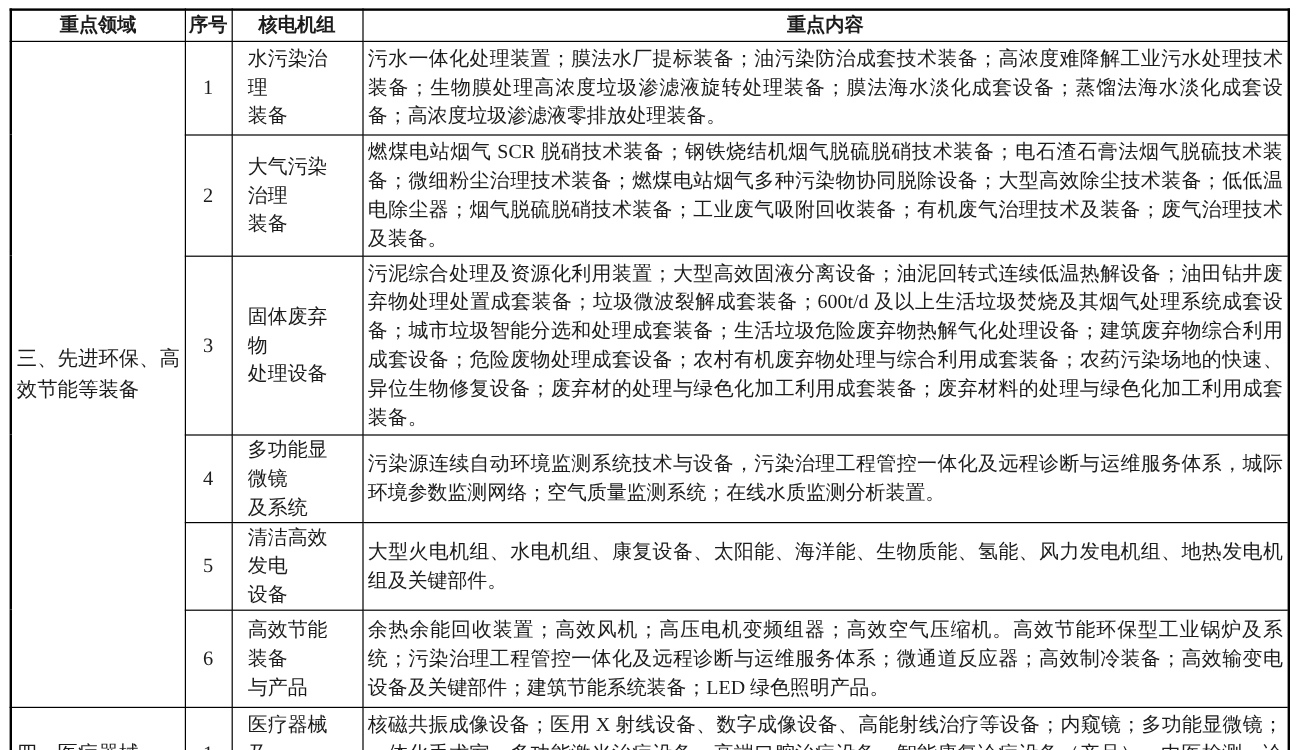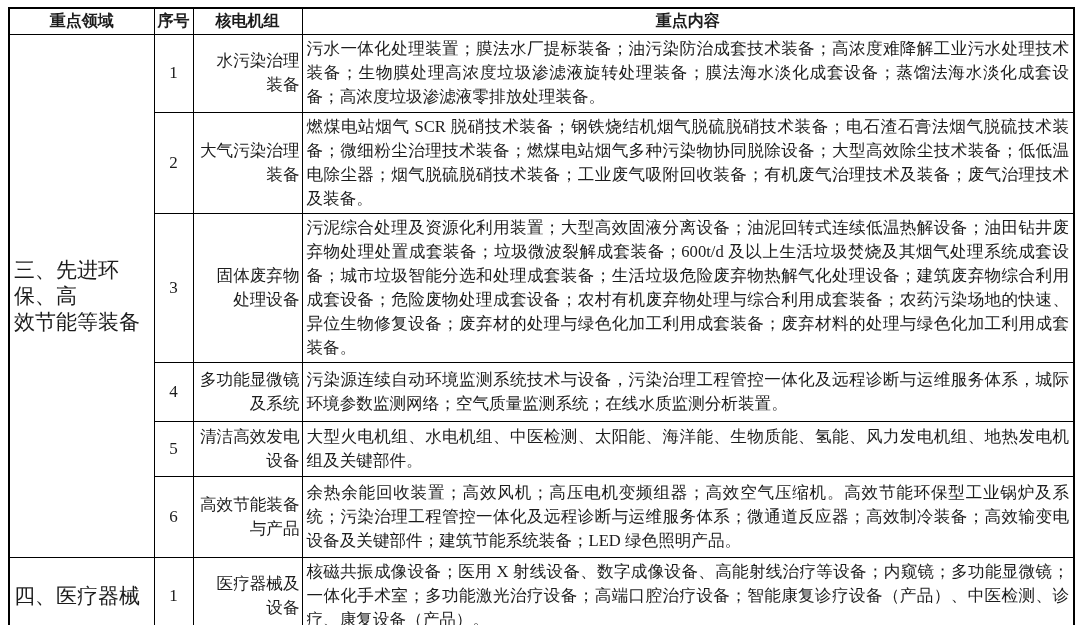--- a/index.html
+++ b/index.html
@@ -26,37 +26,37 @@
     overflow: hidden;
   }
   .doc-table thead tr { height: 26px; }
   .doc-table th {
     font-size: 16px;
     font-weight: bold;
     text-align: center;
     padding: 0;
   }
   td.cell-area {
-    font-size: 21px;
+    font-size: 17px;
     line-height: 26px;
     white-space: pre-line;
     text-align: left;
     padding: 0 3px 0 4px;
   }
   td.cell-no {
     font-size: 17px;
     text-align: center;
     padding: 0;
   }
   td.cell-dir {
     font-size: 16.6px;
     line-height: 24px;
     white-space: pre-line;
-    text-align: right;
-    padding: 0 2px;
+    text-align: left;
+    padding: 0 13px;
   }
   td.cell-content {
     font-size: 16.6px;
     line-height: 24px;
     text-align: justify;
     padding: 2px 4px;
     margin-left: 44px;
   }
   tr.r1 { height: 78px; }
   tr.r2 { height: 92px; }
@@ -108,21 +108,21 @@
     <tr class="r4">
       <td class="cell-no">4</td>
       <td class="cell-dir">多功能显微镜
 及系统</td>
       <td class="cell-content">污染源连续自动环境监测系统技术与设备，污染治理工程管控一体化及远程诊断与运维服务体系，城际环境参数监测网络；空气质量监测系统；在线水质监测分析装置。</td>
     </tr>
     <tr class="r5">
       <td class="cell-no">5</td>
       <td class="cell-dir">清洁高效发电
 设备</td>
-      <td class="cell-content">大型火电机组、水电机组、中医检测、太阳能、海洋能、生物质能、氢能、风力发电机组、地热发电机组及关键部件。</td>
+      <td class="cell-content">大型火电机组、水电机组、康复设备、太阳能、海洋能、生物质能、氢能、风力发电机组、地热发电机组及关键部件。</td>
     </tr>
     <tr class="r6">
       <td class="cell-no">6</td>
       <td class="cell-dir">高效节能装备
 与产品</td>
       <td class="cell-content">余热余能回收装置；高效风机；高压电机变频组器；高效空气压缩机。高效节能环保型工业锅炉及系统；污染治理工程管控一体化及远程诊断与运维服务体系；微通道反应器；高效制冷装备；高效输变电设备及关键部件；建筑节能系统装备；LED 绿色照明产品。</td>
     </tr>
     <tr class="r7">
       <td class="cell-area">四、医疗器械</td>
       <td class="cell-no">1</td>

